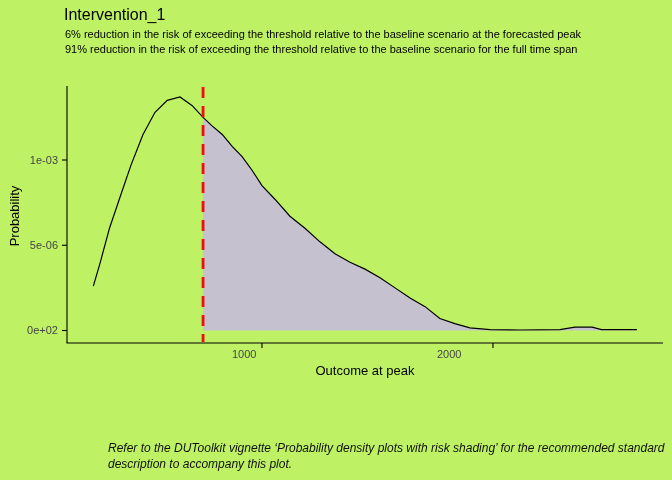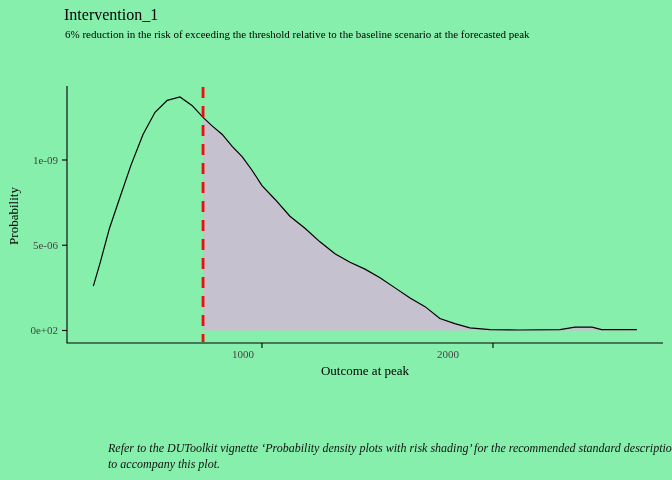--- a/index.html
+++ b/index.html
@@ -1,18 +1,18 @@
 <!DOCTYPE html>
 <html><head>
 <meta charset="utf-8">
 <style>
   html,body{margin:0;padding:0;background:#ffffff;}
   .page{
-    position:relative;width:672px;height:480px;background:#86efac;overflow:hidden;
-    font-family:Liberation Serif, serif;color:#000;
+    position:relative;width:672px;height:480px;background:#bef264;overflow:hidden;
+    font-family:Liberation Sans, sans-serif;color:#000;
   }
   .abs{position:absolute;}
   #plot-svg{position:absolute;left:0;top:0;}
   .title{left:64px;top:6px;font-size:16px;font-weight:400;color:#000;white-space:nowrap;}
   .subtitle{left:65px;top:27px;font-size:11px;line-height:14.5px;color:#000;}
   .y-axis-title{
     left:14px;top:216px;font-size:13px;color:#000;white-space:nowrap;
     transform:translate(-50%,-50%) rotate(-90deg);
   }
   .x-axis-title{left:165px;top:363px;width:400px;text-align:center;font-size:13px;color:#000;}
@@ -40,30 +40,31 @@
       <line x1="62" y1="245.25" x2="67" y2="245.25" stroke="#000000" stroke-width="1.1"></line>
       <line x1="62" y1="160" x2="67" y2="160" stroke="#000000" stroke-width="1.1"></line>
       <line x1="261.97054263565894" y1="343" x2="261.97054263565894" y2="348" stroke="#000000" stroke-width="1.1"></line>
       <line x1="492.97829457364344" y1="343" x2="492.97829457364344" y2="348" stroke="#000000" stroke-width="1.1"></line>
     </svg>
 
   <div class="abs title">Intervention_1</div>
 
   <div class="abs subtitle">
     <div>6% reduction in the risk of exceeding the threshold relative to the baseline scenario at the forecasted peak</div>
+    <div>91% reduction in the risk of exceeding the threshold relative to the baseline scenario for the full time span</div>
   </div>
 
   <div class="abs y-axis-title">Probability</div>
 
   <div class="abs x-axis-title">Outcome at peak</div>
 
   <div id="y-tick-labels">
       <div class="abs tick-label y-tick" style="top: 324px;">0e+02</div>
       <div class="abs tick-label y-tick" style="top: 238.75px;">5e-06</div>
-      <div class="abs tick-label y-tick" style="top: 153.5px;">1e-09</div>
+      <div class="abs tick-label y-tick" style="top: 153.5px;">1e-03</div>
     </div>
   <div id="x-tick-labels">
       <div class="abs tick-label x-tick" style="left: 231.971px;">1000</div>
       <div class="abs tick-label x-tick" style="left: 437px;">2000</div>
     </div>
 
   <div class="abs legend-row">
     
     
     

